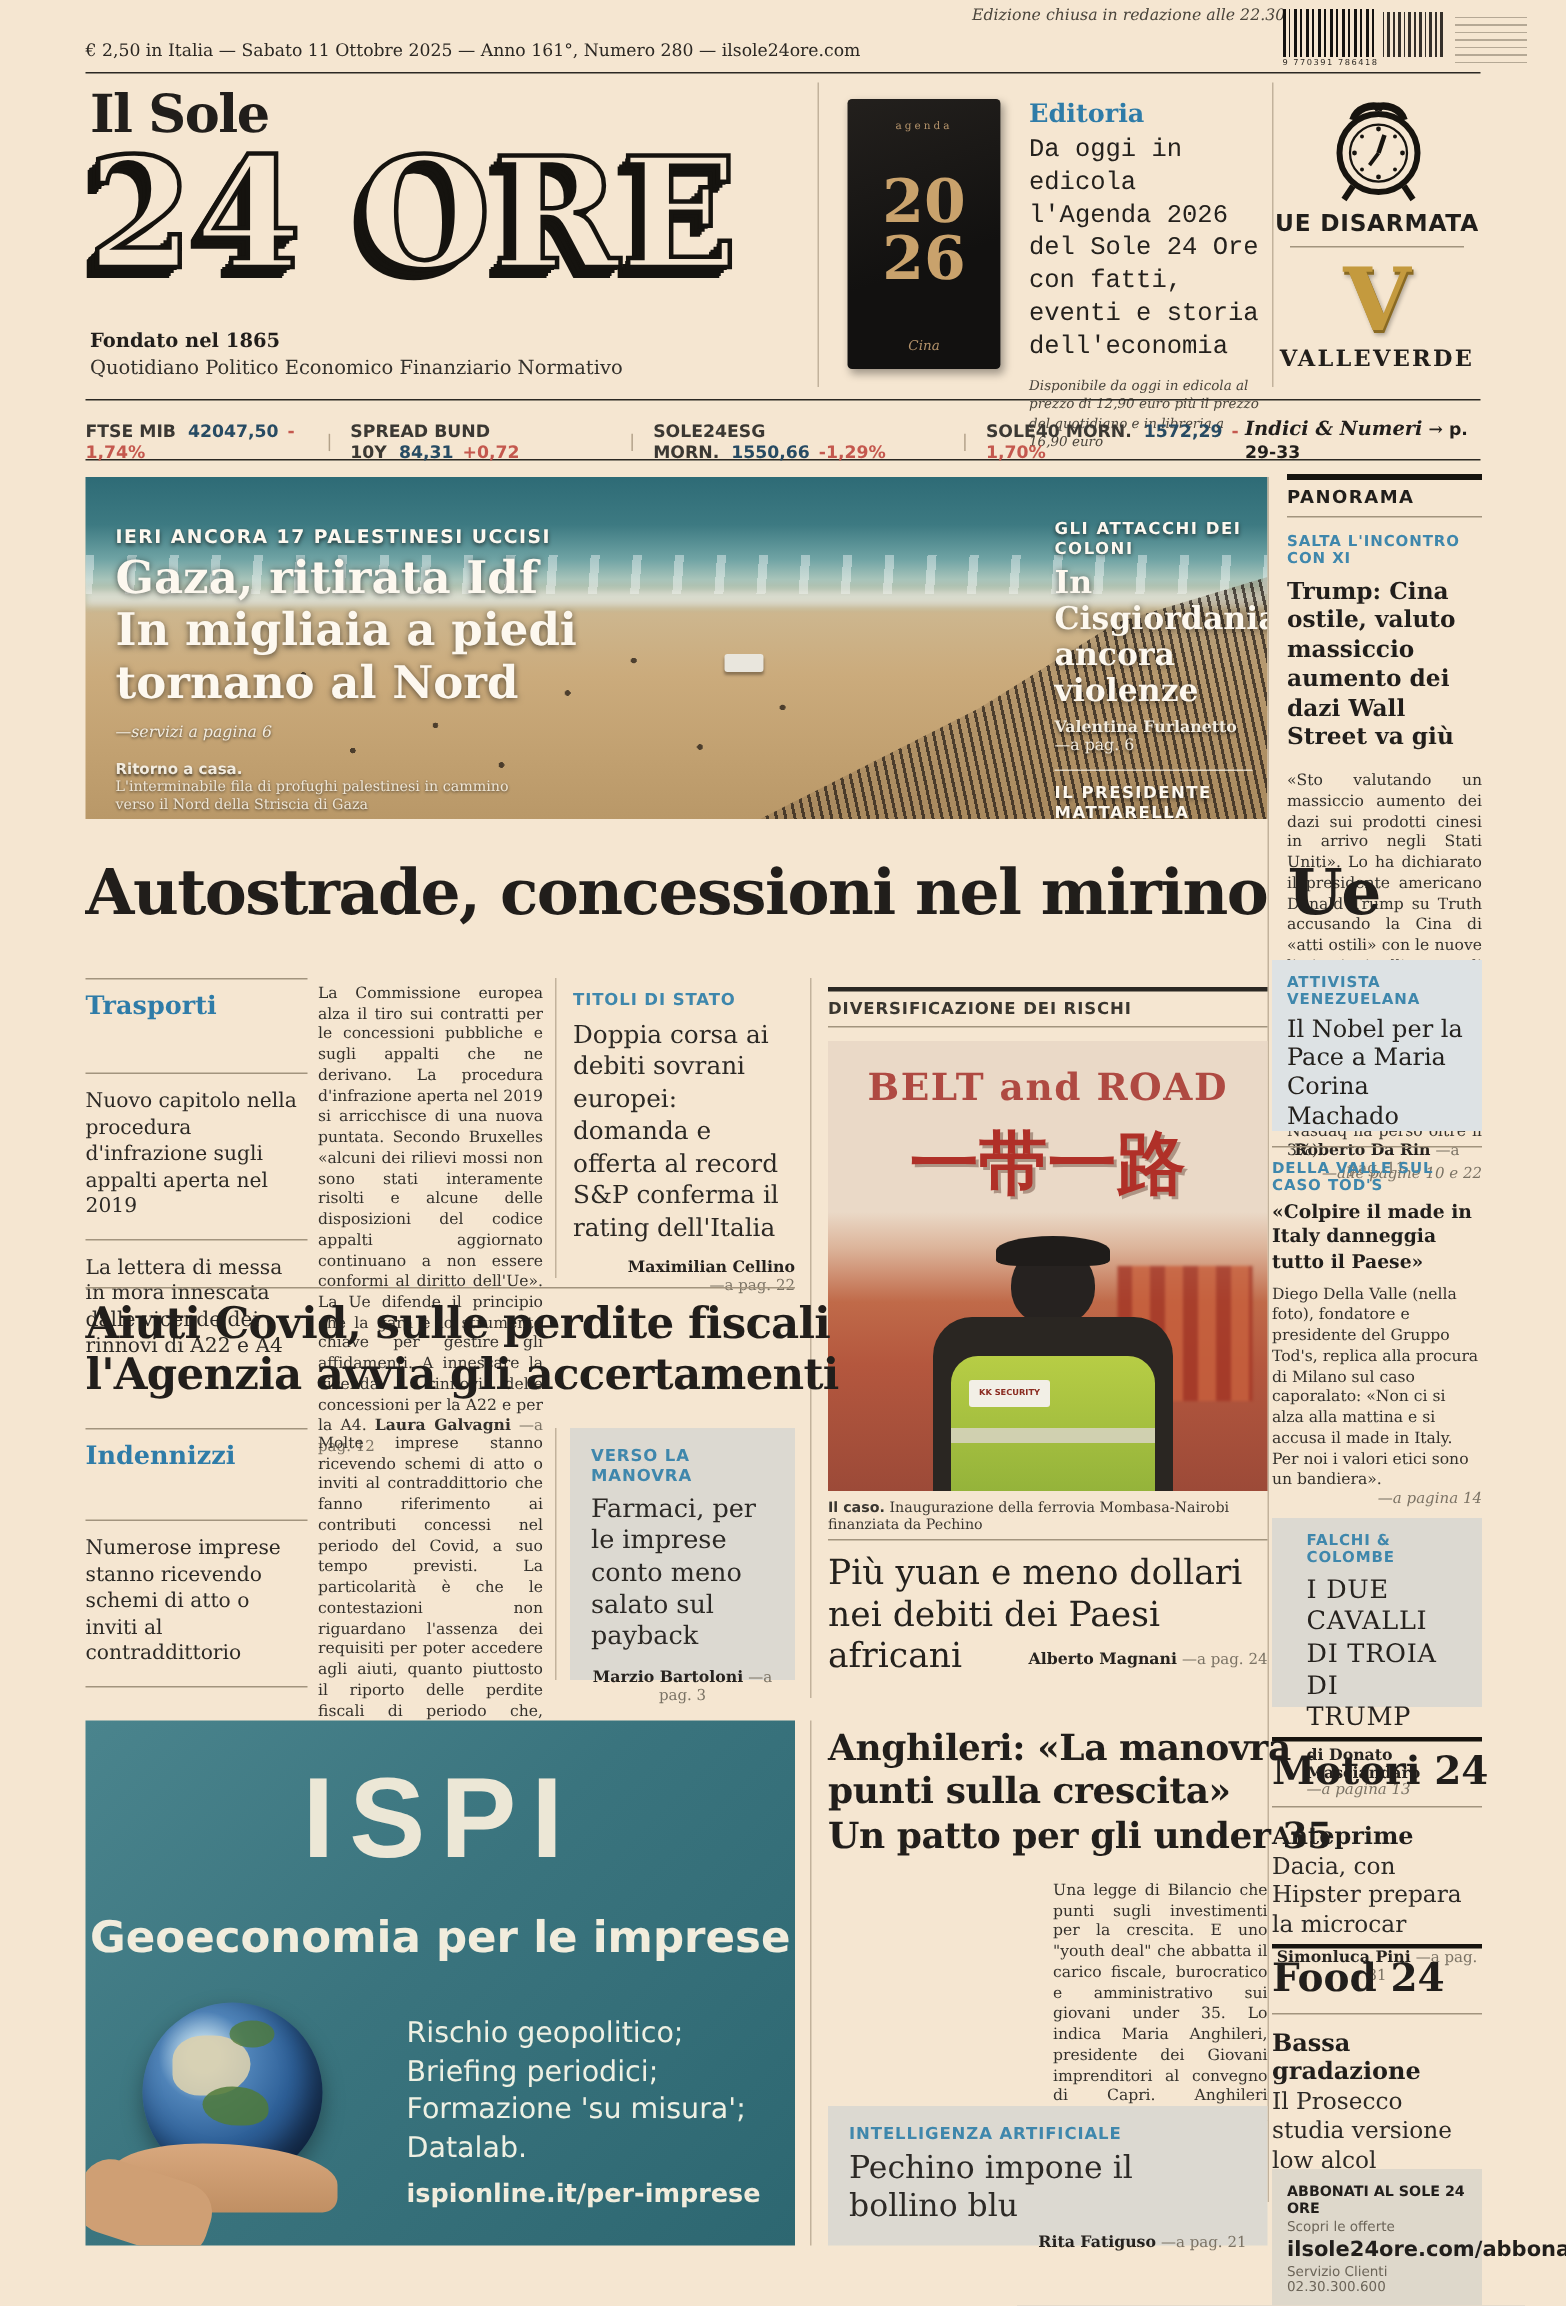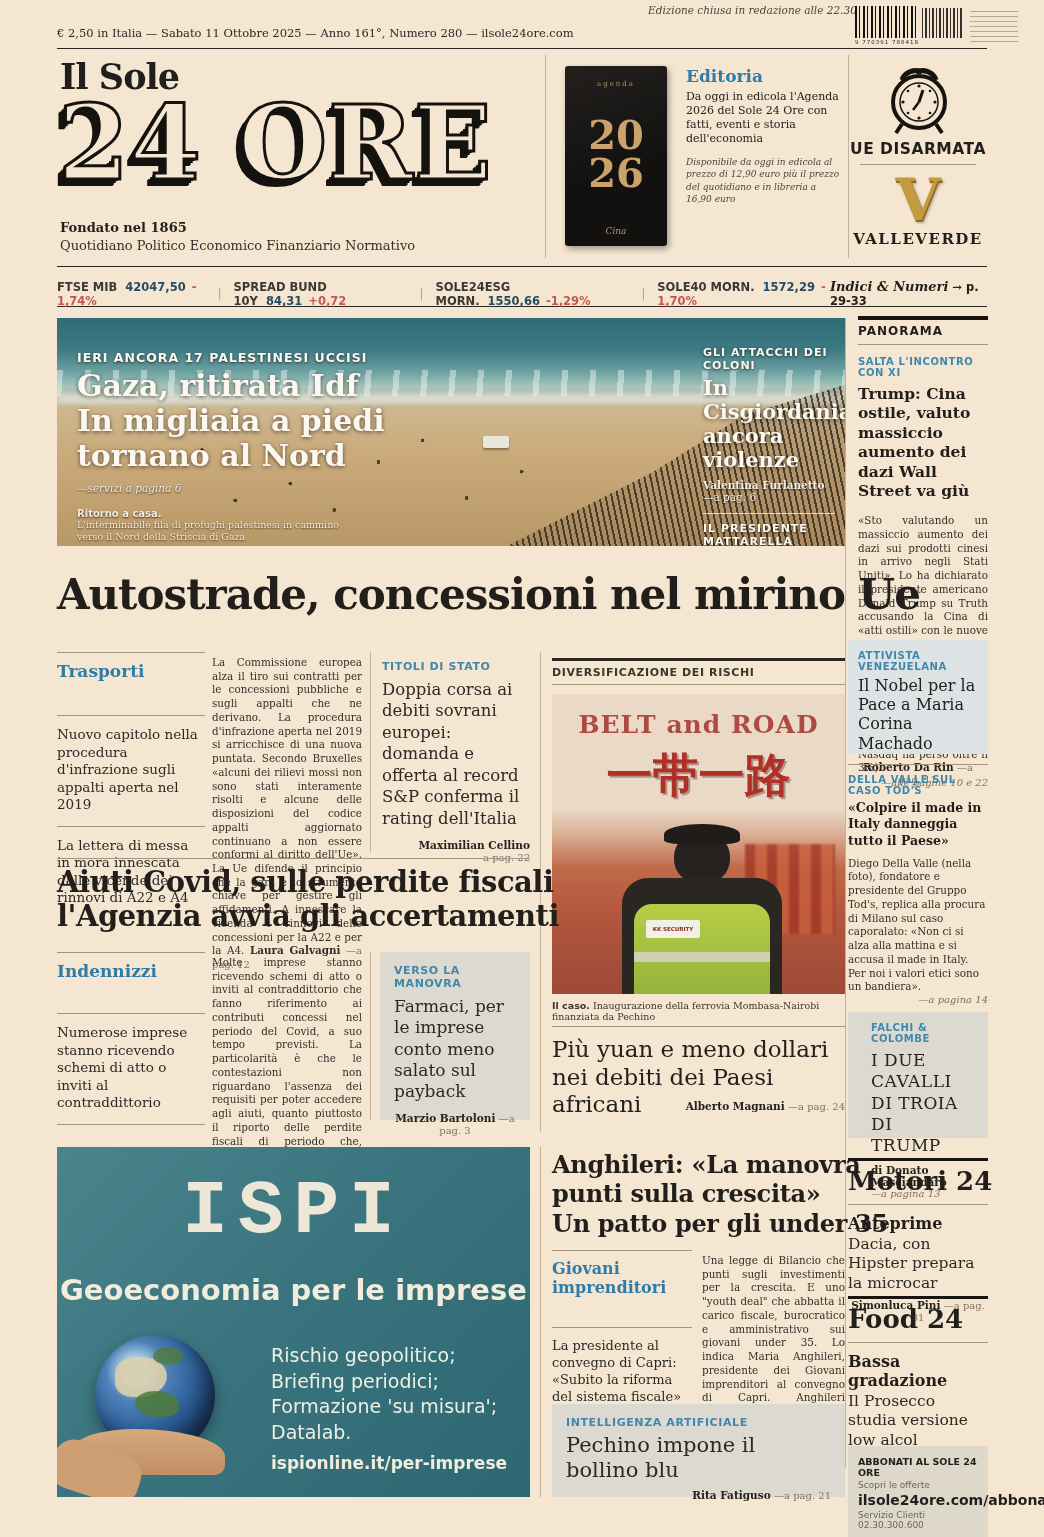--- a/index.html
+++ b/index.html
@@ -63,21 +63,21 @@
   <div class="abs" style="left:565px;top:66px;width:102px;height:180px;background:linear-gradient(160deg,#23201d,#121110 60%);border-radius:3px;box-shadow:2px 3px 6px rgba(0,0,0,.35);">
     <div class="center" style="margin-top:14px;font-size:7px;color:#b3926a;letter-spacing:2px;">agenda</div>
     <div class="center" style="margin-top:28px;font-size:40px;line-height:.95;color:#c9a26c;font-weight:bold;">
       <div>20</div>
       <div>26</div>
     </div>
     <div class="center" style="margin-top:34px;font-size:9px;color:#b3926a;font-style:italic;">Cina</div>
   </div>
   <div class="abs" style="left:686px;top:66px;width:158px;">
     <div class="section-blue" style="font-size:17px;">Editoria</div>
-    <div style="font-size:11px;line-height:1.28;margin-top:4px;color:#24211d;">Da oggi in edicola l'Agenda 2026 del Sole 24 Ore con fatti, eventi e storia dell'economia</div>
+    <div style="font-size:17px;line-height:1.28;margin-top:4px;color:#24211d;font-family:Liberation Mono, monospace;">Da oggi in edicola l'Agenda 2026 del Sole 24 Ore con fatti, eventi e storia dell'economia</div>
     <div style="font-size:9px;font-style:italic;line-height:1.35;margin-top:10px;color:#4a453c;">Disponibile da oggi in edicola al prezzo di 12,90 euro più il prezzo del quotidiano e in libreria a 16,90 euro</div>
   </div>
 
   <div class="vr" style="left:848px;top:55px;height:203px;"></div>
   <svg class="abs" style="left:882px;top:58px;" width="74" height="80" viewBox="0 0 74 80">
     <circle cx="37" cy="44" r="26" fill="none" stroke="#17140f" stroke-width="4"></circle>
     <circle cx="37" cy="44" r="19" fill="none" stroke="#17140f" stroke-width="1.5"></circle>
     <g fill="#17140f">
       <circle cx="37" cy="28" r="1.6"></circle>
         <circle cx="37" cy="60" r="1.6"></circle>
@@ -311,21 +311,21 @@
 
   <div class="vr" style="left:370px;top:952px;height:168px;"></div>
   <div class="abs box-gray" style="left:380px;top:952px;width:150px;height:168px;padding:12px 14px 0;box-sizing:border-box;">
     <div class="kick">VERSO LA MANOVRA</div>
     <div style="font-size:17px;line-height:1.25;margin-top:6px;color:#2c2925;">Farmaci, per le imprese conto meno salato sul payback</div>
     <div class="byl center" style="margin-top:10px;"><b>Marzio Bartoloni</b>
       <span class="bpage">—a pag. 3</span></div>
   </div>
 
   <div class="abs" style="left:57px;top:1147px;width:473px;height:350px;background:linear-gradient(135deg,#4a848d 0%,#3a747e 45%,#2d6771 100%);overflow:hidden;">
-    <div class="center" style="margin-top:22px;font-family:Liberation Mono, monospace;font-size:76px;font-weight:bold;letter-spacing:10px;color:#ece7d6;">ISPI</div>
+    <div class="center" style="margin-top:22px;font-family:Liberation Sans, sans-serif;font-size:76px;font-weight:bold;letter-spacing:10px;color:#ece7d6;">ISPI</div>
     <div class="center sans" style="margin-top:18px;font-size:29px;font-weight:bold;color:#f1ecdc;">Geoeconomia per le imprese</div>
     <div>
       <div class="abs" style="left:38px;top:188px;width:120px;height:120px;border-radius:50%;
            background:radial-gradient(circle at 34% 30%,#bcd9ea 0 10%,#4f83b8 26%,#2d5f97 52%,#1d3f6e 78%,#142c50 100%);
            box-shadow:inset -8px -10px 18px rgba(0,0,0,.45),0 6px 14px rgba(0,0,0,.35);"></div>
       <div class="abs" style="left:58px;top:210px;width:52px;height:40px;border-radius:46% 54% 60% 40%;background:#d9cfae;opacity:.9;"></div>
       <div class="abs" style="left:78px;top:244px;width:44px;height:26px;border-radius:50% 60% 40% 60%;background:#4f7a39;opacity:.85;"></div>
       <div class="abs" style="left:96px;top:200px;width:30px;height:18px;border-radius:60%;background:#4f7a39;opacity:.8;"></div>
       <div class="abs" style="left:18px;top:282px;width:150px;height:46px;border-radius:40% 60% 10px 10px;background:linear-gradient(180deg,#d8a87e,#c08f63);"></div>
       <div class="abs" style="left:-6px;top:300px;width:90px;height:50px;border-radius:20px;background:#cf9f74;transform:rotate(18deg);"></div>
@@ -339,26 +339,20 @@
     <div class="abs sans" style="left:214px;top:306px;font-size:17px;font-weight:bold;color:#f1ecdc;">ispionline.it/per-imprese</div>
   </div>
 
   <div class="vr" style="left:540px;top:1147px;height:350px;"></div>
   <div class="abs" style="left:552px;top:1150px;font-size:24px;font-weight:bold;line-height:1.22;letter-spacing:-.3px;">
     <div>Anghileri: «La manovra</div>
       <div>punti sulla crescita»</div>
       <div>Un patto per gli under 35</div>
   </div>
 
-  <div class="abs" style="left:552px;top:1250px;width:140px;">
-    <div class="rule-l" style="position:static;display:block;"></div>
-    <div class="section-blue" style="margin-top:8px;font-size:16px;">Giovani imprenditori</div>
-    <div class="rule-l" style="position:static;display:block;margin-top:30px;"></div>
-    <div class="deck" style="margin-top:10px;font-size:13px;">La presidente al convegno di Capri: «Subito la riforma del sistema fiscale»</div>
-  </div>
 
   <div class="abs body-txt just" style="left:702px;top:1254px;width:143px;">
     <span>Una legge di Bilancio che punti sugli investimenti per la crescita. E uno "youth deal" che abbatta il carico fiscale, burocratico e amministrativo sui giovani under 35. Lo indica Maria Anghileri, presidente dei Giovani imprenditori al convegno di Capri. Anghileri sollecita inoltre la riforma del sistema fiscale.</span><br>
     <span style="display:block;text-align:right;"><b>Picchio e Viola</b>
     <span class="bpage">—a pag. 5</span></span>
   </div>
 
   <div class="abs box-gray" style="left:552px;top:1404px;width:293px;height:93px;padding:12px 14px 0;box-sizing:border-box;">
     <div class="kick">INTELLIGENZA ARTIFICIALE</div>
     <div style="font-size:21px;line-height:1.2;margin-top:4px;color:#2c2925;">Pechino impone il bollino blu</div>

